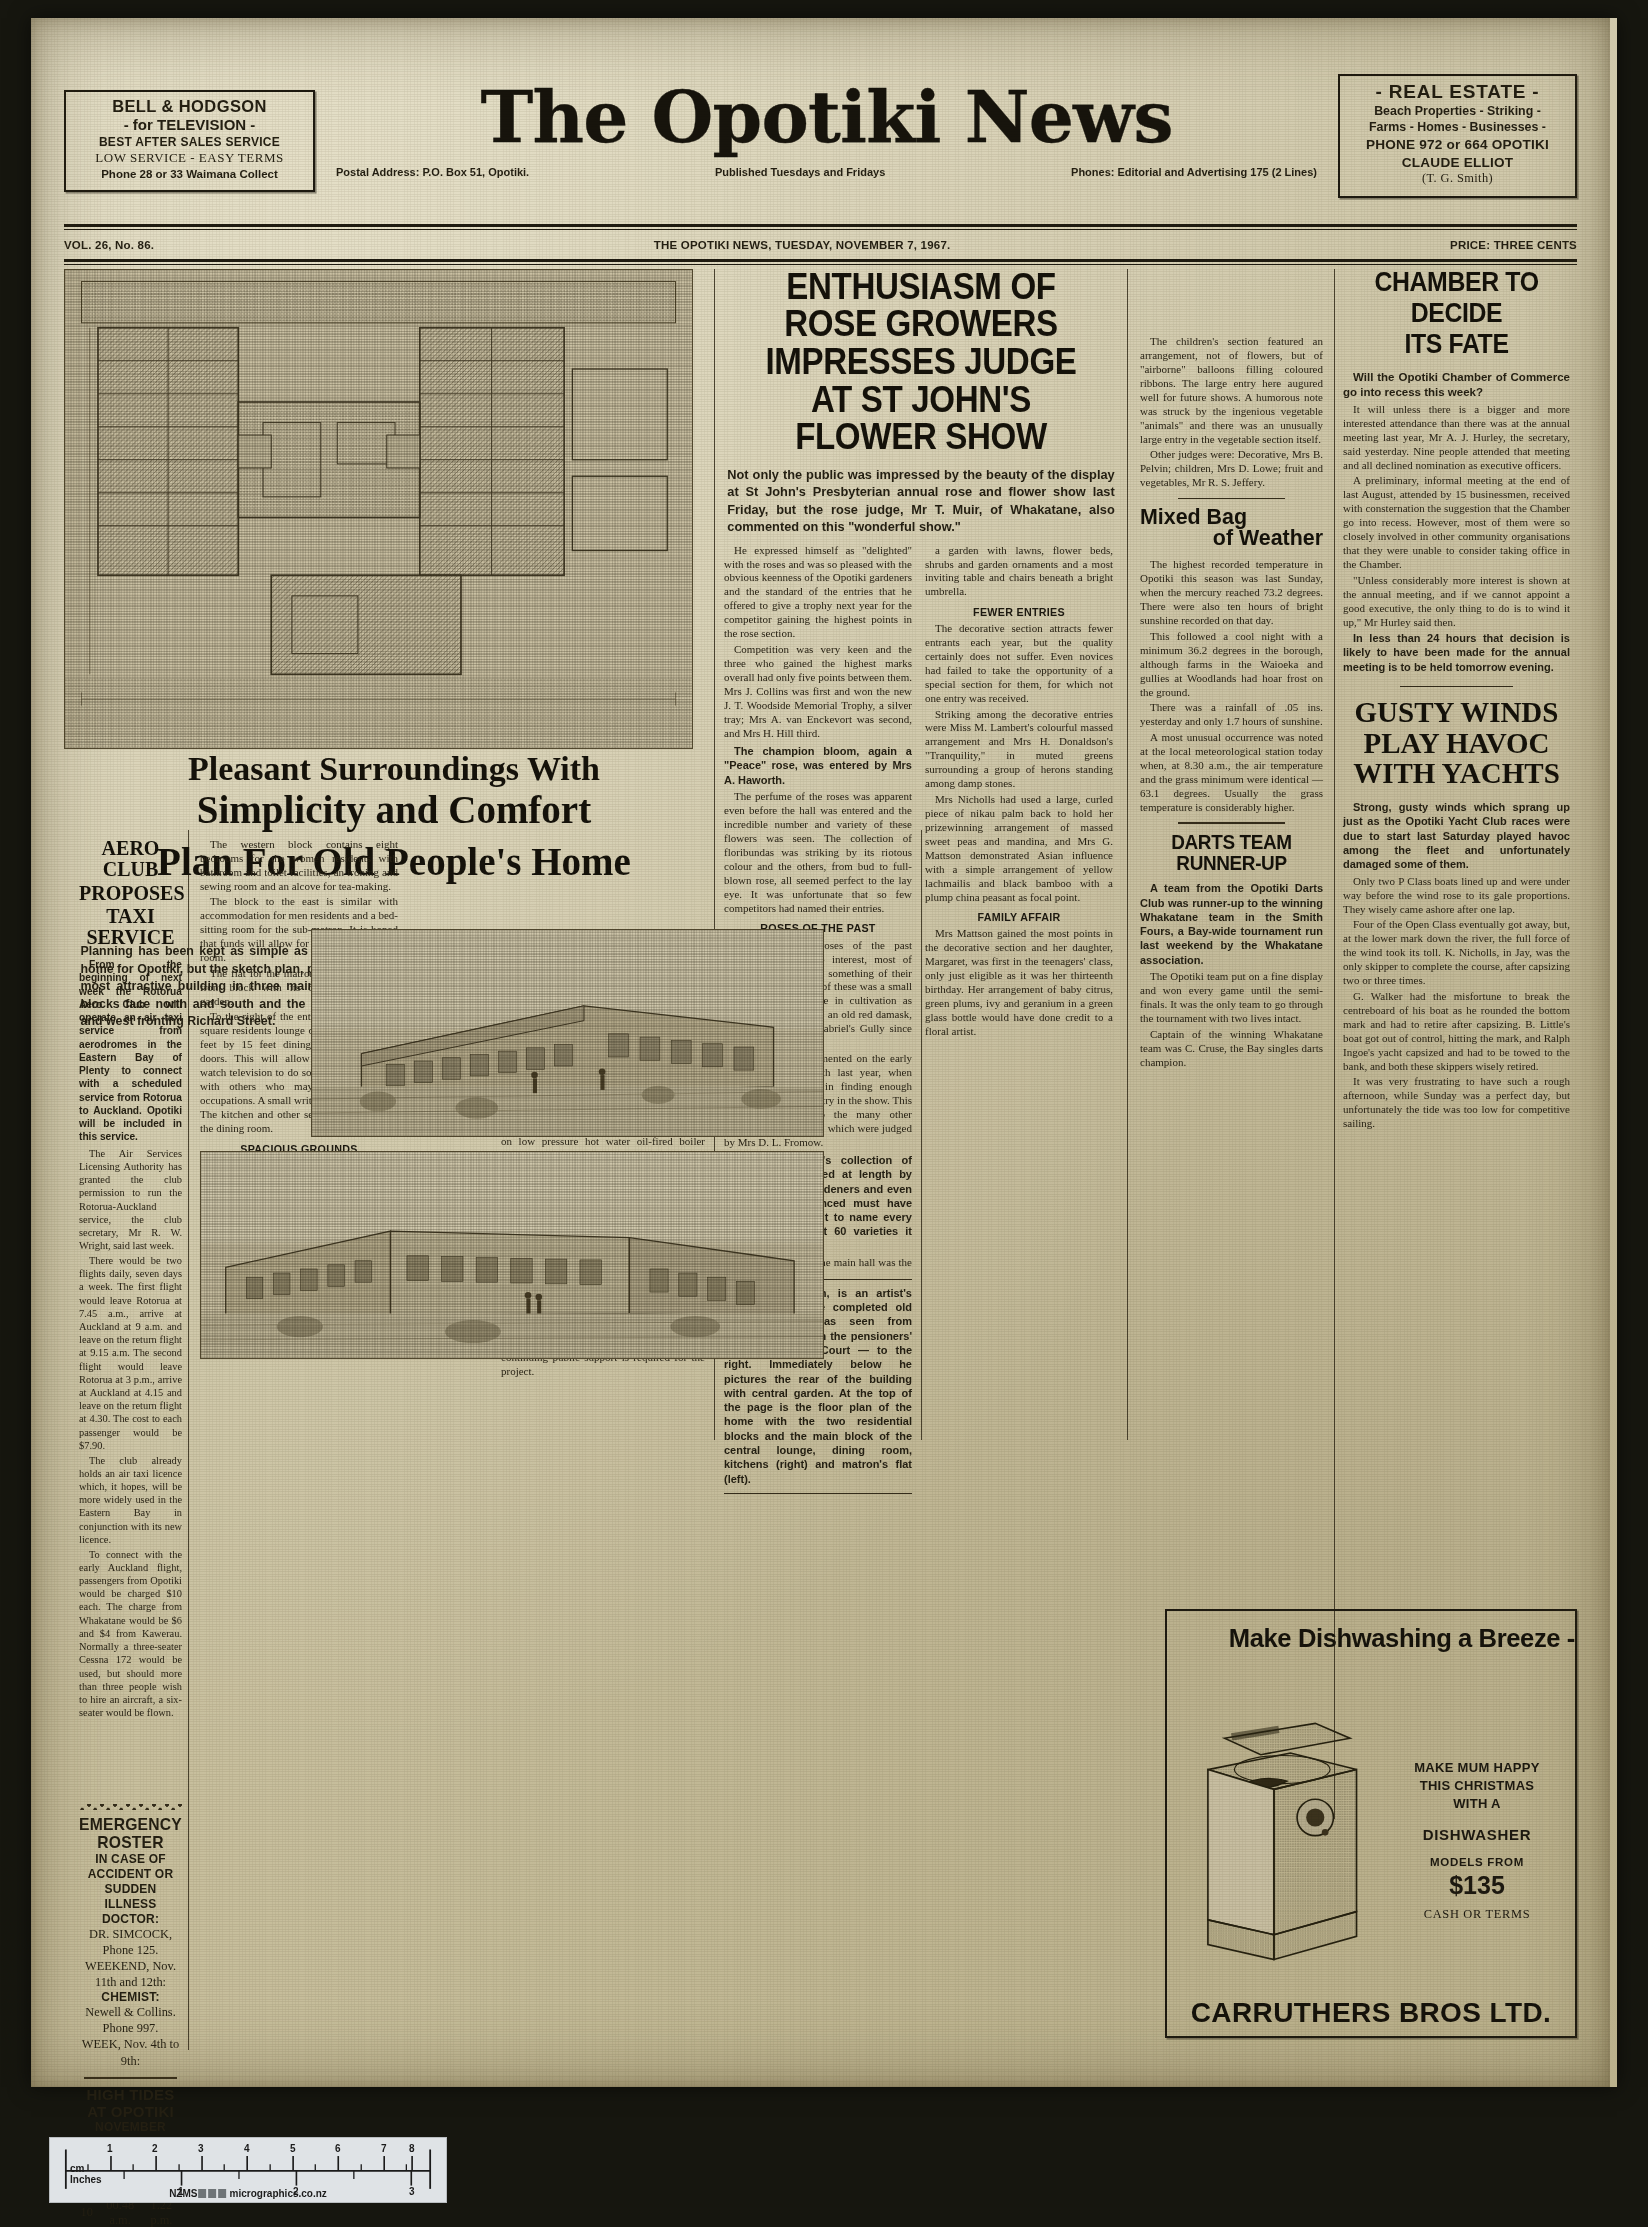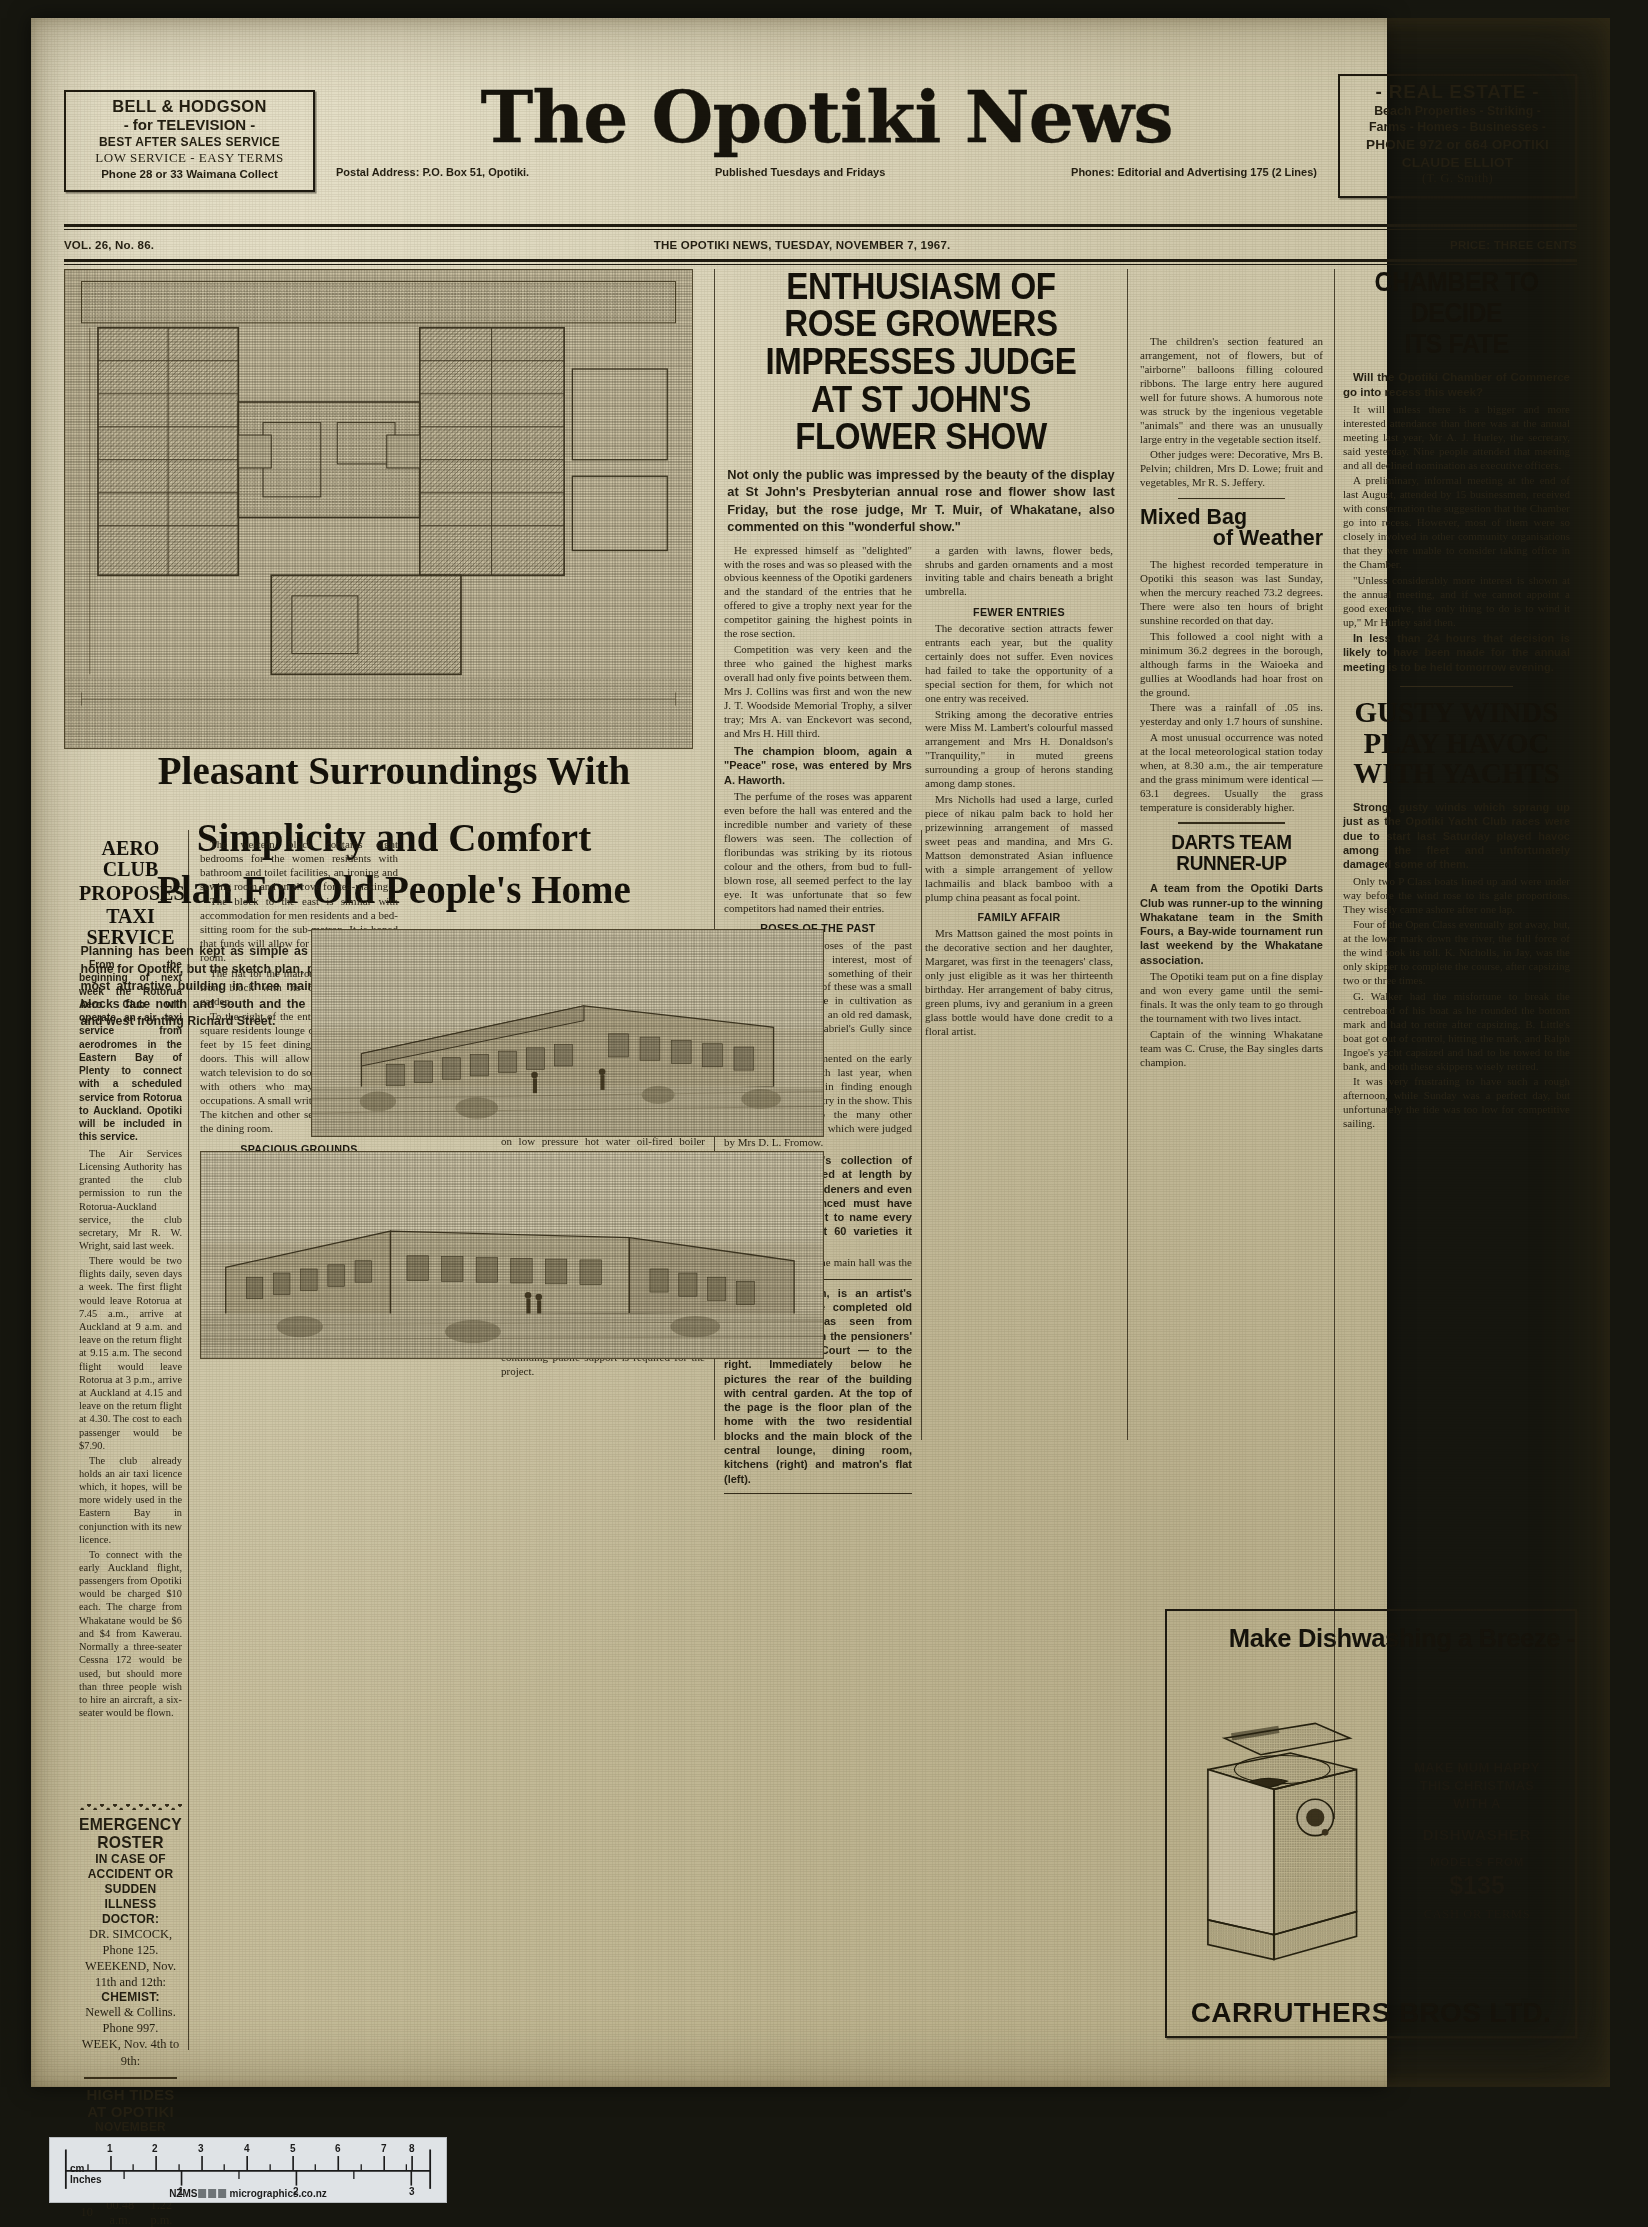--- a/index.html
+++ b/index.html
@@ -7,21 +7,21 @@
   body{
     width:1649px;height:2227px;
     background:#16160f;
     font-family:"Liberation Serif", serif;
     overflow:hidden;
     position:relative;
   }
   
   #sheet{
     position:absolute;
-    left:31px;top:18px;width:1356px;height:2069px;
+    left:31px;top:18px;width:1586px;height:2069px;
     background:#cdc5a8;
     background-image:
       radial-gradient(ellipse at 20% 12%, rgba(255,252,235,.40), rgba(255,252,235,0) 58%),
       radial-gradient(ellipse at 85% 75%, rgba(150,136,98,.28), rgba(150,136,98,0) 60%),
       linear-gradient(160deg,#d6cfb4 0%, #cbc3a4 45%, #c2b994 100%);
     box-shadow:0 0 20px rgba(0,0,0,.55);
     color:#241f12;
   }
   #grain{
     position:absolute;inset:0;pointer-events:none;opacity:.16;
@@ -446,21 +446,21 @@
           </div>
       <div class="body-serif">
             <p>G. Walker had the misfortune to break the centreboard of his boat as he rounded the bottom mark and had to retire after capsizing. B. Little's boat got out of control, hitting the mark, and Ralph Ingoe's yacht capsized and had to be towed to the bank, and both these skippers wisely retired.</p>
           </div>
       <div class="body-serif">
             <p>It was very frustrating to have such a rough afternoon, while Sunday was a perfect day, but unfortunately the tide was too low for competitive sailing.</p>
           </div>
     </div>
 
     <div class="col" style="left:16.5px;top:482px;width:627px;">
-      <div class="hd-serif-blk" style="font-size:39px;margin-bottom:26px;">Pleasant Surroundings With</div>
+      <div class="hd-serif-blk" style="font-size:34px;margin-bottom:3px;">Pleasant Surroundings With</div>
       <div class="hd-serif-blk" style="font-size:39px;margin-bottom:11.5px;">Simplicity and Comfort</div>
       <div class="hd-serif-blk" style="font-size:39px;">Plan For Old People's Home</div>
     </div>
 
     <div class="col" style="left:16.5px;top:674px;width:408px;">
       <div style="font-family:'Liberation Sans',sans-serif;font-weight:bold;font-size:12.4px;line-height:1.42;text-align:justify;">Planning has been kept as simple as possible for the old people's home for Opotiki, but the sketch plan, pictured on this page, shows a most attractive building in three main blocks. The two residential blocks face north and south and the main service block runs east and west fronting Richard Street.</div>
     </div>
     <div class="col" style="left:437px;top:674px;width:204px;">
       <div class="body-serif">
             <p style="text-indent:0">in concrete block base walls and timber framed wall construction with alternating panels possibly of brick veneer. Anodised aluminium window framing is envisaged throughout.</p>

